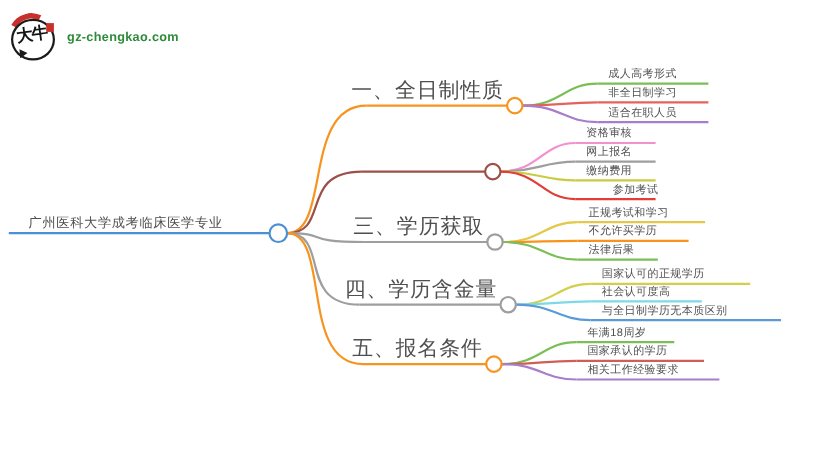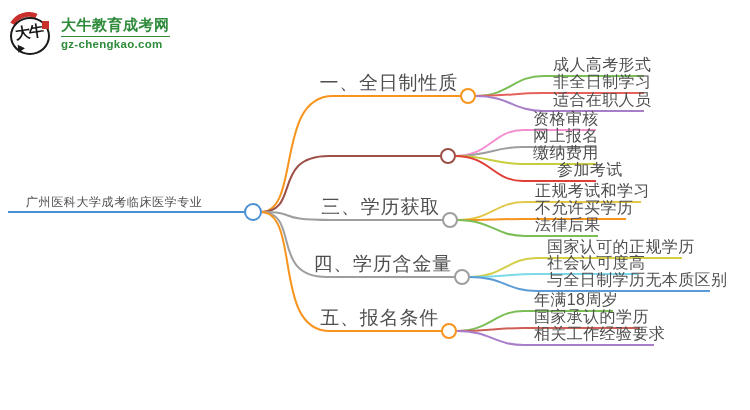--- a/index.html
+++ b/index.html
@@ -22,37 +22,36 @@
   .logo-text{display:flex;flex-direction:column;}
   .logo-title{font-size:15px;font-weight:bold;letter-spacing:0.5px;
     padding-bottom:2px;border-bottom:1.5px solid;line-height:1.2;}
   .logo-url{font-size:11.5px;font-weight:bold;letter-spacing:0.3px;margin-top:1px;line-height:1.2;}
   
   #map-svg{position:absolute;left:0;top:0;z-index:1;}
   #labels{position:absolute;left:0;top:0;width:750px;height:410px;z-index:2;pointer-events:none;}
   .node-label{position:absolute;white-space:nowrap;line-height:1;pointer-events:auto;cursor:default;}
   .root-label{font-size:12px;letter-spacing:0.6px;margin-left:16px;}
   .branch-label{font-size:19px;letter-spacing:0.8px;}
-  .leaf-label{font-size:16px;letter-spacing:0.4px;}
+  .leaf-label{font-size:10px;letter-spacing:0.4px;}
 </style>
 </head>
 <body>
 
 <div id="stage">
 
   <header id="logo">
     <div class="logo-icon">
       <span class="logo-arc" style="border-top-color: rgb(201, 48, 43);"></span>
       <span class="logo-bubble"></span>
       <span class="logo-tail"></span>
       <span class="logo-cn">大牛</span>
       <span class="logo-seal" style="background: rgb(201, 48, 43);"></span>
     </div>
     <div class="logo-text">
-      <div class="logo-title" style="color: rgb(46, 139, 58); border-bottom-color: rgb(46, 139, 58);">大牛教育成考网</div>
       <div class="logo-url" style="color: rgb(46, 139, 58);">gz-chengkao.com</div>
     </div>
   </header>
 
   <svg id="map-svg" width="750" height="410" viewBox="0 0 750 410">
       <line x1="8" y1="212" x2="245" y2="212" stroke="#4a90d2" stroke-width="2"></line>
       <path d="M 261 212 C 301 212, 275 96, 333 96" stroke="#f7941e" stroke-width="2" fill="none"></path>
       <line x1="333" y1="96" x2="461" y2="96" stroke="#f7941e" stroke-width="2"></line>
       <path d="M 475 96 C 510 96, 513 76, 543 76" stroke="#7cbe56" stroke-width="2" fill="none"></path>
       <line x1="543" y1="76" x2="644" y2="76" stroke="#7cbe56" stroke-width="2"></line>

